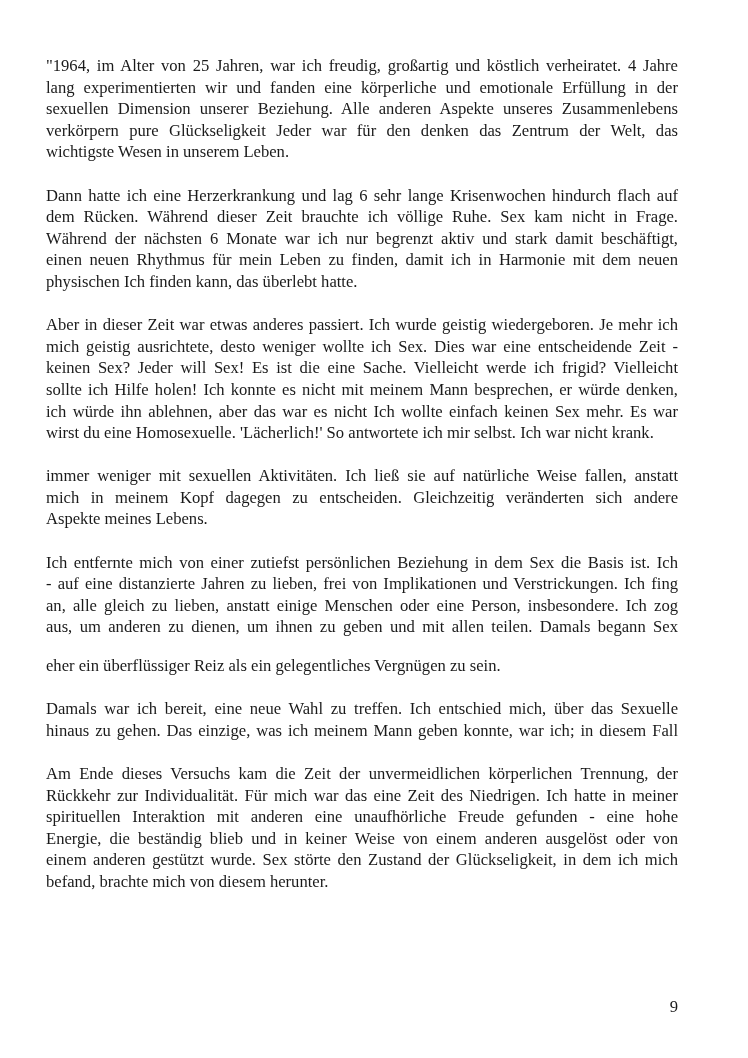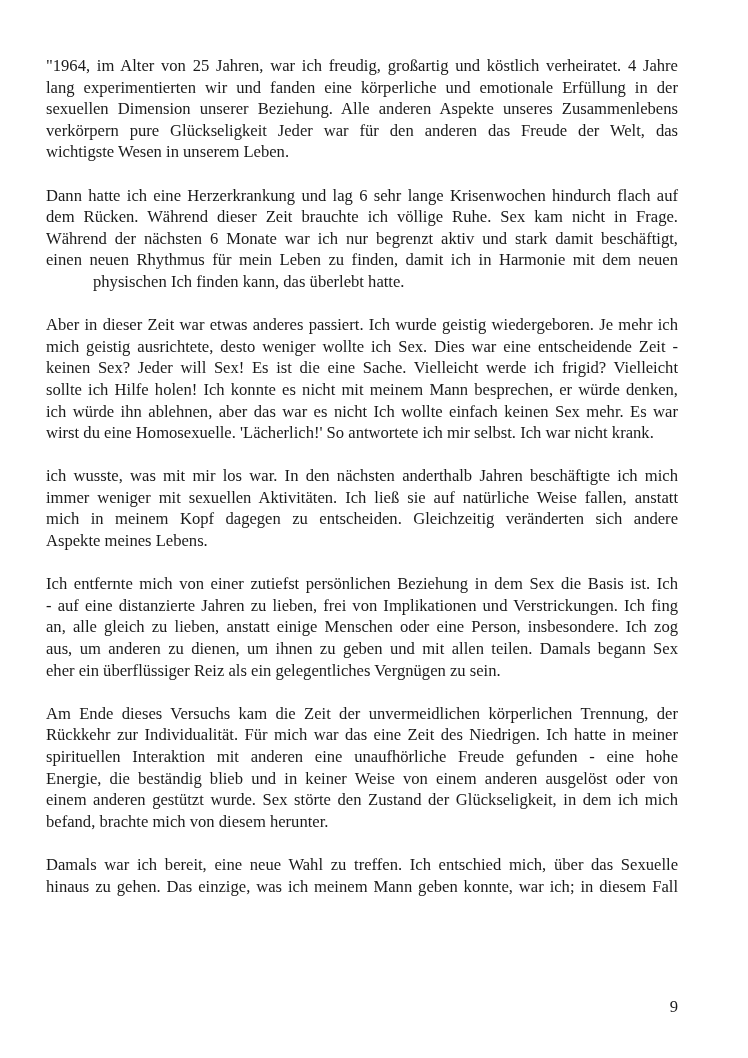--- a/index.html
+++ b/index.html
@@ -58,58 +58,57 @@
 </style>
 </head>
 <body>
 
 <div class="page">
   <div class="text-column" id="text-column">
       <p class="paragraph">
         <span class="line">"1964, im Alter von 25 Jahren, war ich freudig, großartig und köstlich verheiratet. 4 Jahre</span>
         <span class="line">lang experimentierten wir und fanden eine körperliche und emotionale Erfüllung in der</span>
         <span class="line">sexuellen Dimension unserer Beziehung. Alle anderen Aspekte unseres Zusammenlebens</span>
-        <span class="line">verkörpern pure Glückseligkeit Jeder war für den anderen das Freude der Welt, das</span>
+        <span class="line">verkörpern pure Glückseligkeit Jeder war für den denken das Zentrum der Welt, das</span>
         <span class="line last" style="width: 632px;">wichtigste Wesen in unserem Leben.</span>
       </p>
       <p class="paragraph">
         <span class="line">Dann hatte ich eine Herzerkrankung und lag 6 sehr lange Krisenwochen hindurch flach auf</span>
         <span class="line">dem Rücken. Während dieser Zeit brauchte ich völlige Ruhe. Sex kam nicht in Frage.</span>
         <span class="line">Während der nächsten 6 Monate war ich nur begrenzt aktiv und stark damit beschäftigt,</span>
         <span class="line">einen neuen Rhythmus für mein Leben zu finden, damit ich in Harmonie mit dem neuen</span>
-        <span class="line last" style="width: 632px; margin-left: 47px;">physischen Ich finden kann, das überlebt hatte.</span>
+        <span class="line last" style="width: 632px;">physischen Ich finden kann, das überlebt hatte.</span>
       </p>
       <p class="paragraph">
         <span class="line">Aber in dieser Zeit war etwas anderes passiert. Ich wurde geistig wiedergeboren. Je mehr ich</span>
         <span class="line">mich geistig ausrichtete, desto weniger wollte ich Sex. Dies war eine entscheidende Zeit -</span>
         <span class="line">keinen Sex? Jeder will Sex! Es ist die  eine Sache. Vielleicht werde ich frigid? Vielleicht</span>
         <span class="line">sollte ich Hilfe holen! Ich konnte es nicht mit meinem Mann besprechen, er würde denken,</span>
         <span class="line">ich würde ihn ablehnen, aber das war es nicht Ich wollte einfach keinen Sex mehr. Es war</span>
         <span class="line last" style="width: 632px;">wirst du eine Homosexuelle. 'Lächerlich!' So antwortete ich mir selbst. Ich war nicht krank.</span>
       </p>
       <p class="paragraph">
-        <span class="line">ich wusste, was mit mir los war. In den nächsten anderthalb Jahren beschäftigte ich mich</span>
         <span class="line">immer weniger mit sexuellen Aktivitäten. Ich ließ sie auf natürliche Weise fallen, anstatt</span>
         <span class="line">mich in meinem Kopf dagegen zu entscheiden. Gleichzeitig veränderten sich andere</span>
         <span class="line last" style="width: 632px;">Aspekte meines Lebens.</span>
       </p>
       <p class="paragraph">
         <span class="line">Ich entfernte mich von einer zutiefst persönlichen Beziehung in dem Sex die Basis ist. Ich</span>
         <span class="line">- auf eine distanzierte Jahren zu lieben, frei von Implikationen und Verstrickungen. Ich fing</span>
         <span class="line">an, alle gleich zu lieben, anstatt einige Menschen oder eine Person, insbesondere. Ich zog</span>
         <span class="line">aus, um anderen zu dienen, um ihnen zu geben und mit allen teilen. Damals begann Sex</span>
-        <span class="line last" style="width: 632px;">eher ein  überflüssiger Reiz als ein gelegentliches Vergnügen zu sein.</span>
+        <span class="line last" style="width: 632px; margin-top: 17px;">eher ein  überflüssiger Reiz als ein gelegentliches Vergnügen zu sein.</span>
+      </p>
+      <p class="paragraph">
+        <span class="line">Damals war ich bereit, eine neue Wahl zu treffen. Ich entschied mich, über das Sexuelle</span>
+        <span class="line">hinaus zu gehen. Das einzige, was ich meinem Mann geben konnte, war ich; in diesem Fall</span>
       </p>
       <p class="paragraph">
         <span class="line">Am Ende dieses Versuchs kam die Zeit der unvermeidlichen körperlichen Trennung, der</span>
         <span class="line">Rückkehr zur Individualität. Für mich war das eine Zeit des Niedrigen. Ich hatte in meiner</span>
         <span class="line">spirituellen Interaktion mit anderen eine unaufhörliche Freude gefunden - eine hohe</span>
         <span class="line">Energie, die beständig blieb und in keiner Weise von einem anderen ausgelöst oder von</span>
         <span class="line">einem anderen gestützt wurde. Sex störte den Zustand der Glückseligkeit, in dem ich mich</span>
         <span class="line last" style="width: 632px;">befand, brachte mich von diesem herunter.</span>
       </p>
-      <p class="paragraph">
-        <span class="line">Damals war ich bereit, eine neue Wahl zu treffen. Ich entschied mich, über das Sexuelle</span>
-        <span class="line">hinaus zu gehen. Das einzige, was ich meinem Mann geben konnte, war ich; in diesem Fall</span>
-      </p>
     </div>
   <div class="page-number">9</div>
 </div>
 
 </body></html>

